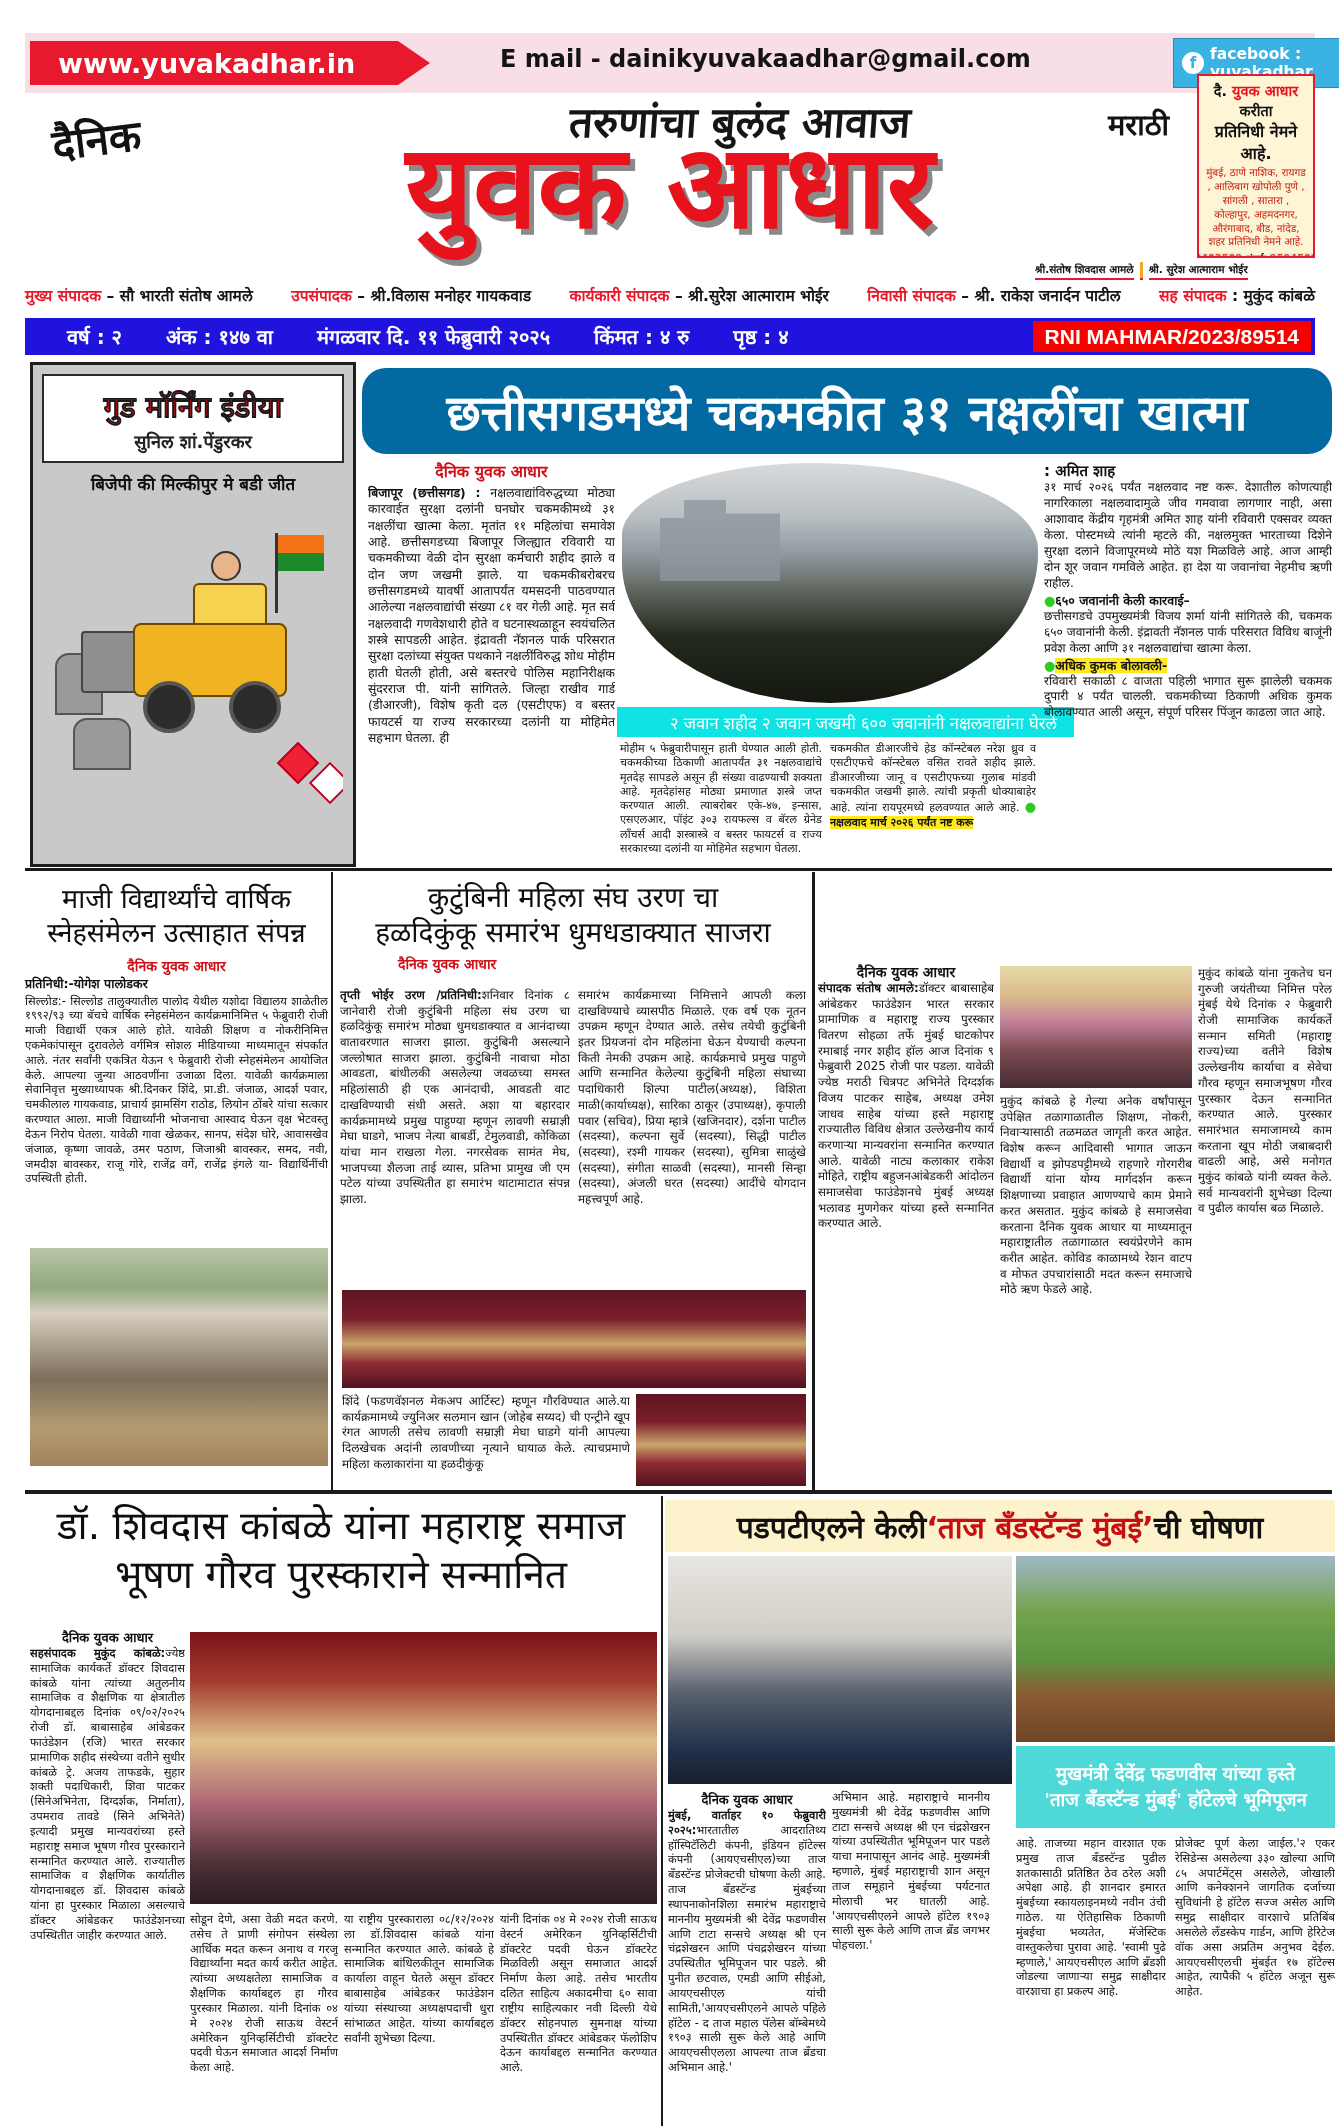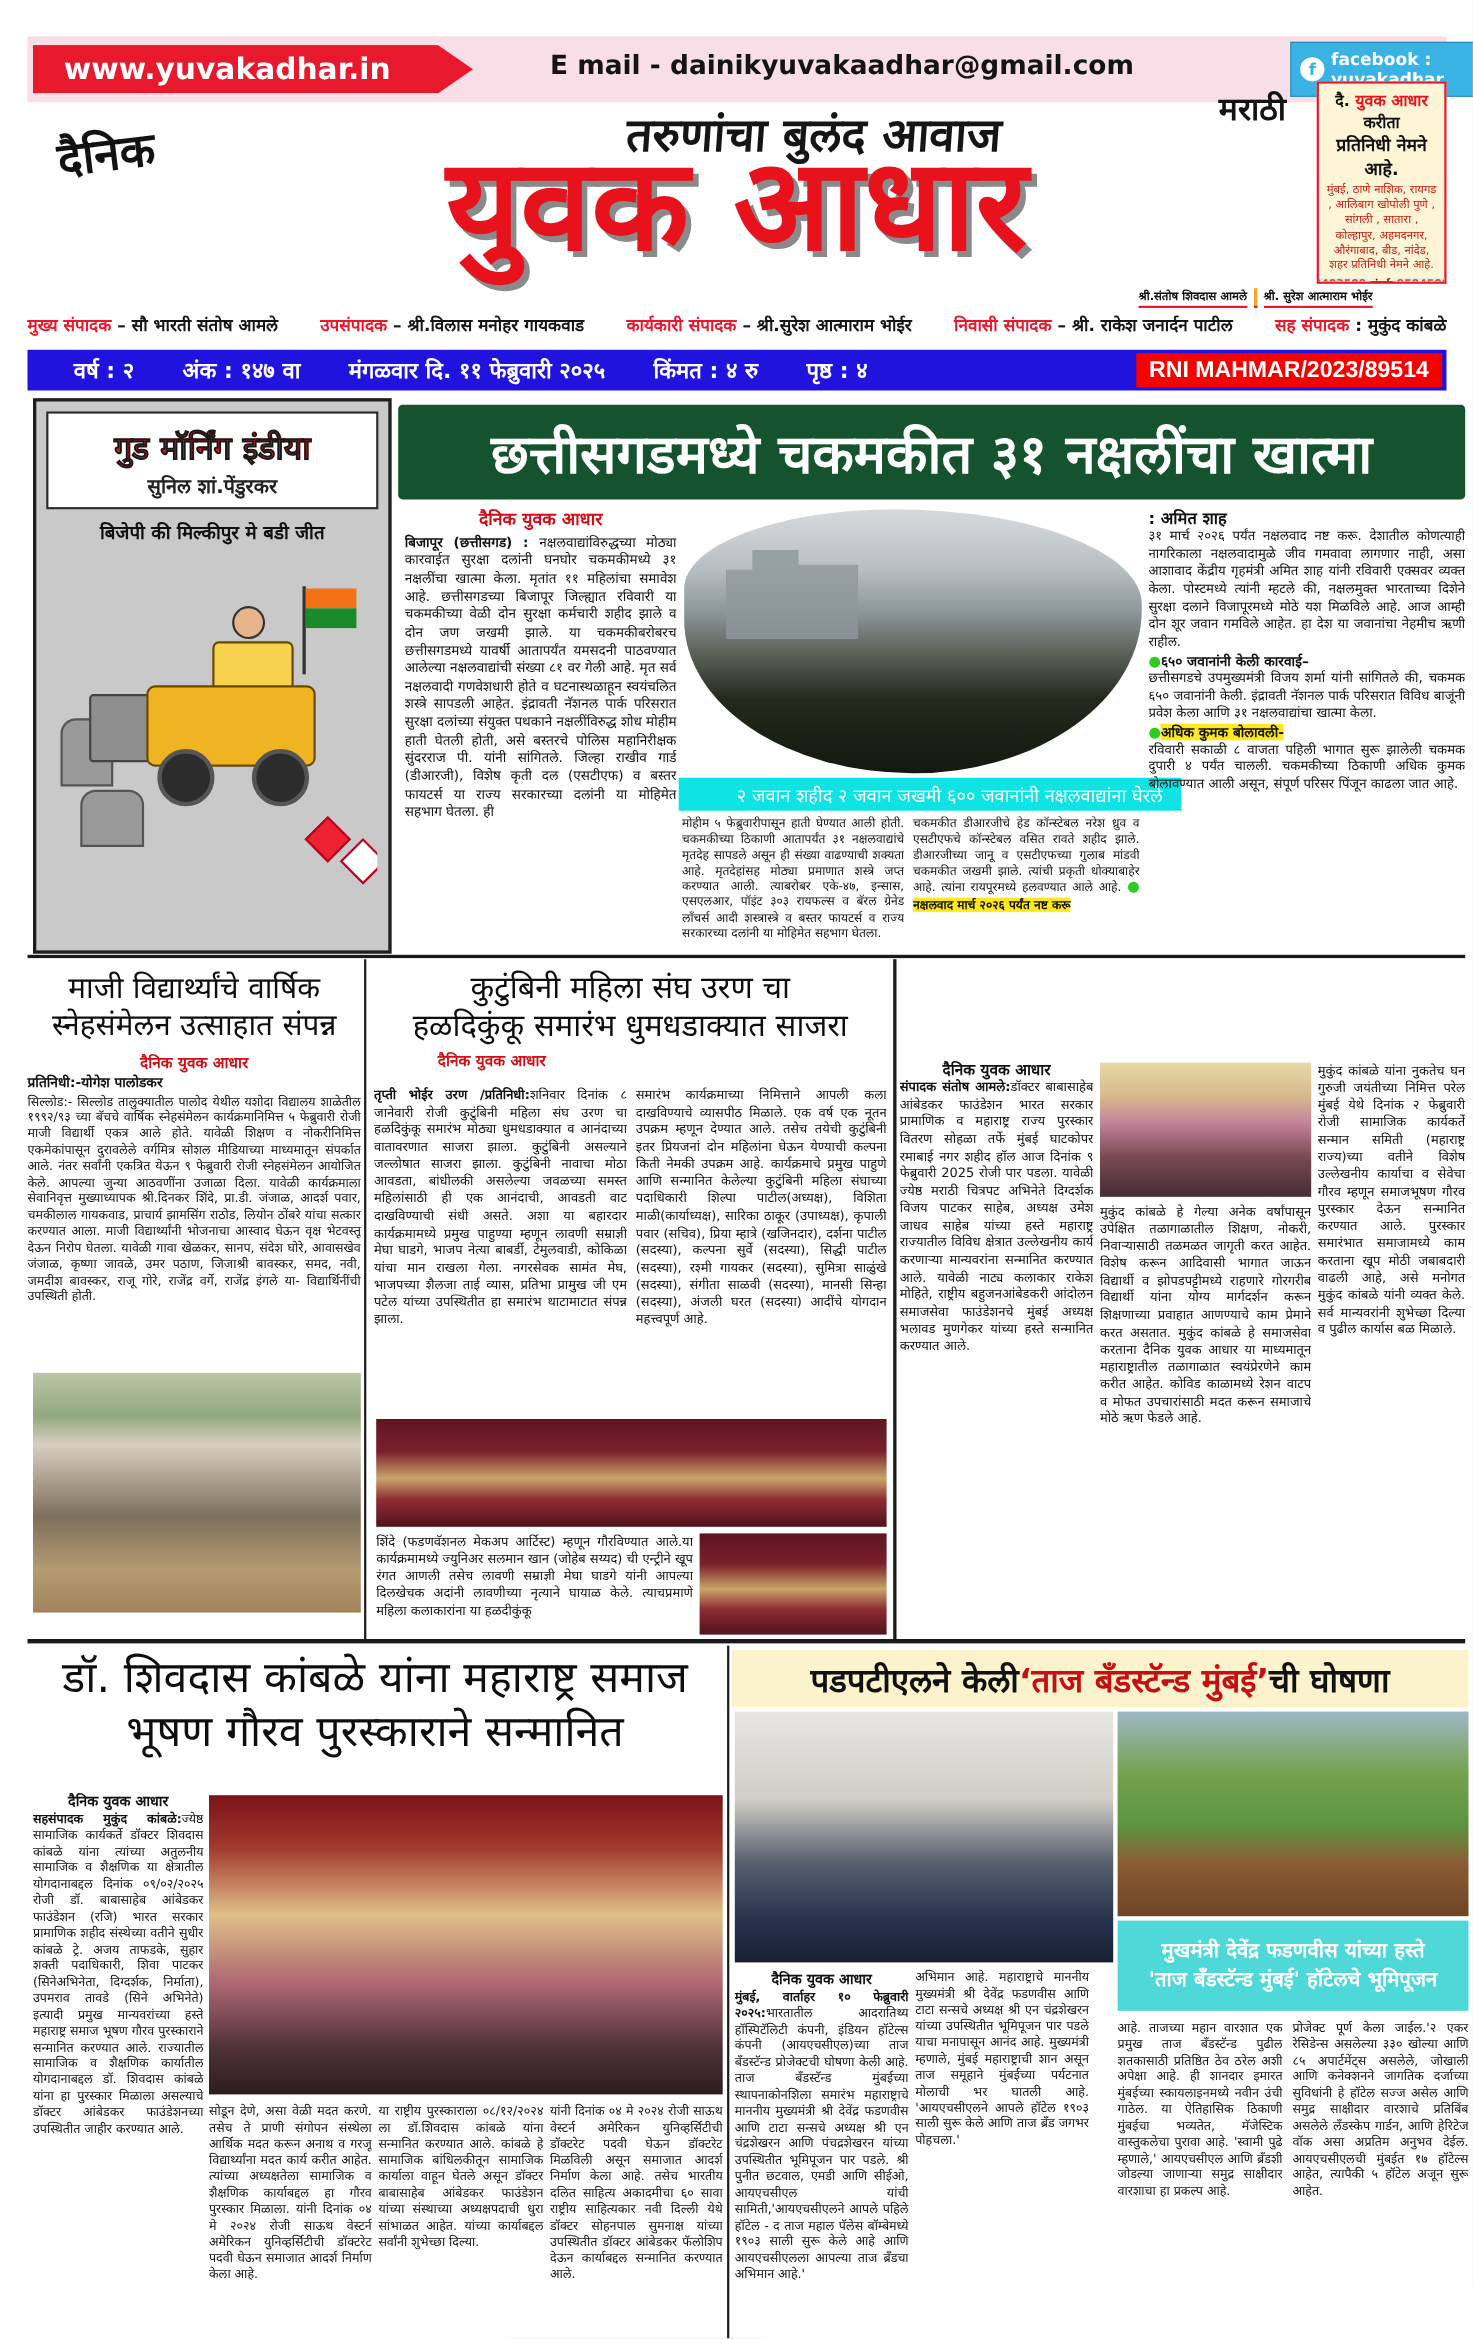--- a/index.html
+++ b/index.html
@@ -18,21 +18,21 @@
              font-weight:bold;font-size:27px;display:flex;align-items:center;padding-left:28px;box-sizing:border-box;
              clip-path:polygon(0 0,92% 0,100% 50%,92% 100%,0 100%);}
   .email{left:475px;top:12px;font-size:24px;font-weight:bold;color:#141414;}
   .fbbox{left:1148px;top:5px;width:167px;height:50px;background:#3ab2e4;color:#fff;font-weight:bold;
          font-size:15.5px;display:flex;align-items:center;gap:6px;padding-left:8px;box-sizing:border-box;border:1px solid #2a8ab8;}
   .fbicon{display:inline-flex;width:22px;height:22px;border-radius:50%;background:#fff;color:#3ab2e4;
           align-items:center;justify-content:center;font-weight:bold;font-size:15px;flex:0 0 22px;}
   
   .daily{left:52px;top:110px;font-size:42px;font-weight:bold;transform:rotate(-7deg);color:#121212;}
   .tagline{left:400px;top:92px;width:680px;text-align:center;font-size:42px;font-weight:800;color:#151515;transform:skewX(-4deg);}
-  .marathi{left:1108px;top:78px;font-size:29px;font-weight:bold;color:#131313;}
+  .marathi{left:1108px;top:104px;font-size:29px;font-weight:bold;color:#131313;}
   .bigtitle{left:150px;top:128px;width:1040px;text-align:center;font-size:116px;line-height:1.02;font-weight:bold;
             color:#e8121c;text-shadow:5px 6px 0 #8a8a8a;white-space:nowrap;}
   .noticebox{left:1197px;top:74px;width:118px;height:184px;background:#fdf5d5;border:2px solid #e8192c;
              box-sizing:border-box;padding:4px 4px;text-align:center;overflow:hidden;}
   .notice1{font-size:14.5px;font-weight:bold;color:#111;}
   .notice1 .brand{color:#e8121c;}
   .notice2{font-size:16px;font-weight:bold;color:#111;}
   .cities{font-size:10.3px;line-height:1.35;color:#c81d12;font-weight:normal;margin-top:2px;text-align:center;}
   .phones{margin-top:3px;font-size:9.8px;font-weight:bold;display:flex;justify-content:center;gap:3px;align-items:center;}
   .phones .num{color:#e84613;background:#cdeef5;padding:0 1px;}
@@ -59,21 +59,21 @@
   .dozer-body{position:absolute;left:90px;top:120px;width:150px;height:70px;background:#f0b422;border:2px solid #6b4a00;border-radius:8px;}
   .dozer-cab{position:absolute;left:150px;top:80px;width:70px;height:48px;background:#f6d24e;border:2px solid #6b4a00;border-radius:6px;}
   .wheel{position:absolute;background:#2c2c2c;border-radius:50%;border:4px solid #555;}
   .blade{position:absolute;left:38px;top:128px;width:52px;height:58px;background:#8f8f8f;border:2px solid #444;border-radius:4px 0 0 4px;}
   .driver{position:absolute;left:168px;top:48px;width:26px;height:26px;background:#e8b48a;border-radius:50%;border:2px solid #333;}
   .flag-pole{position:absolute;left:232px;top:30px;width:3px;height:80px;background:#333;}
   .flag-saffron{position:absolute;left:235px;top:32px;width:46px;height:18px;background:#f47216;}
   .flag-green{position:absolute;left:235px;top:50px;width:46px;height:18px;background:#1a8a2a;}
   .kite{position:absolute;width:26px;height:26px;transform:rotate(45deg);border:2px solid #b02;}
   
-  .mainhead{left:362px;top:368px;width:970px;height:86px;background:#14532d;border-radius:4px;color:#fff;
+  .mainhead{left:362px;top:368px;width:970px;height:86px;background:#0369a1;border-radius:24px;color:#fff;
             display:flex;align-items:center;justify-content:center;font-size:49px;font-weight:bold;white-space:nowrap;}
   .naxal-photo{left:622px;top:463px;width:416px;height:240px;overflow:hidden;
                border-radius:46% 54% 50% 50% / 30% 36% 62% 58%;
                background:linear-gradient(180deg,#d7dadc 0%,#b9c0c4 22%,#8f999e 38%,#5a6057 55%,#23291c 72%,#141810 100%);}
   .naxal-bldg{position:absolute;left:38px;top:28px;width:120px;height:90px;background:#8d979c;opacity:.8;
               clip-path:polygon(0 100%,0 30%,20% 30%,20% 10%,55% 10%,55% 25%,100% 25%,100% 100%);}
   .naxal-cap{left:617px;top:707px;width:421px;height:30px;background:#0fe3e3;color:#fff;font-weight:normal;font-size:16.5px;
              display:flex;align-items:center;justify-content:center;white-space:nowrap;padding-left:36px;}
   .greendot{color:#2ecc1f;font-size:13px;}
   .yhl{background:#ffe81e;font-weight:bold;}

